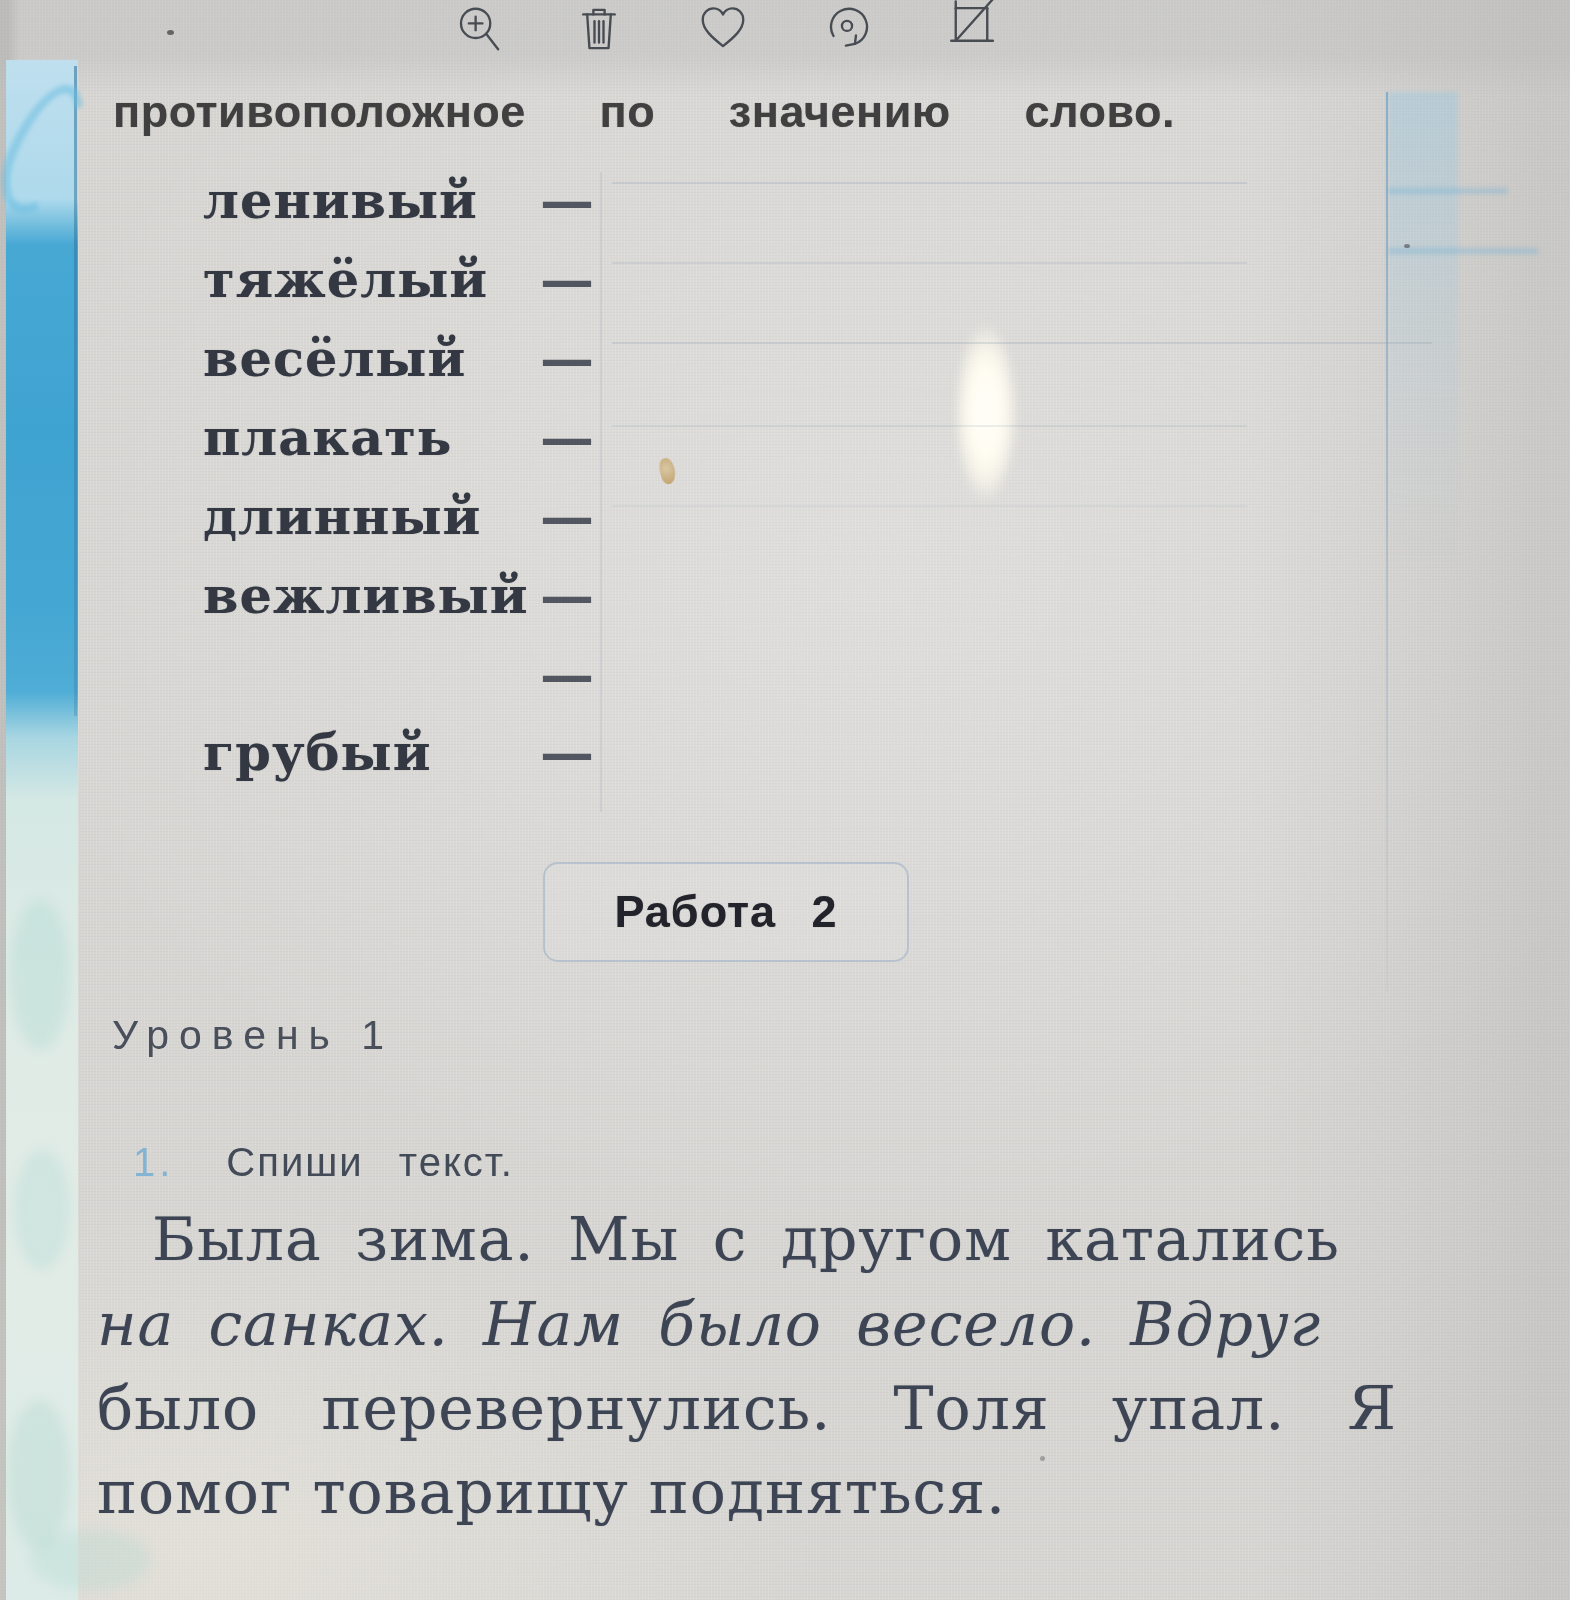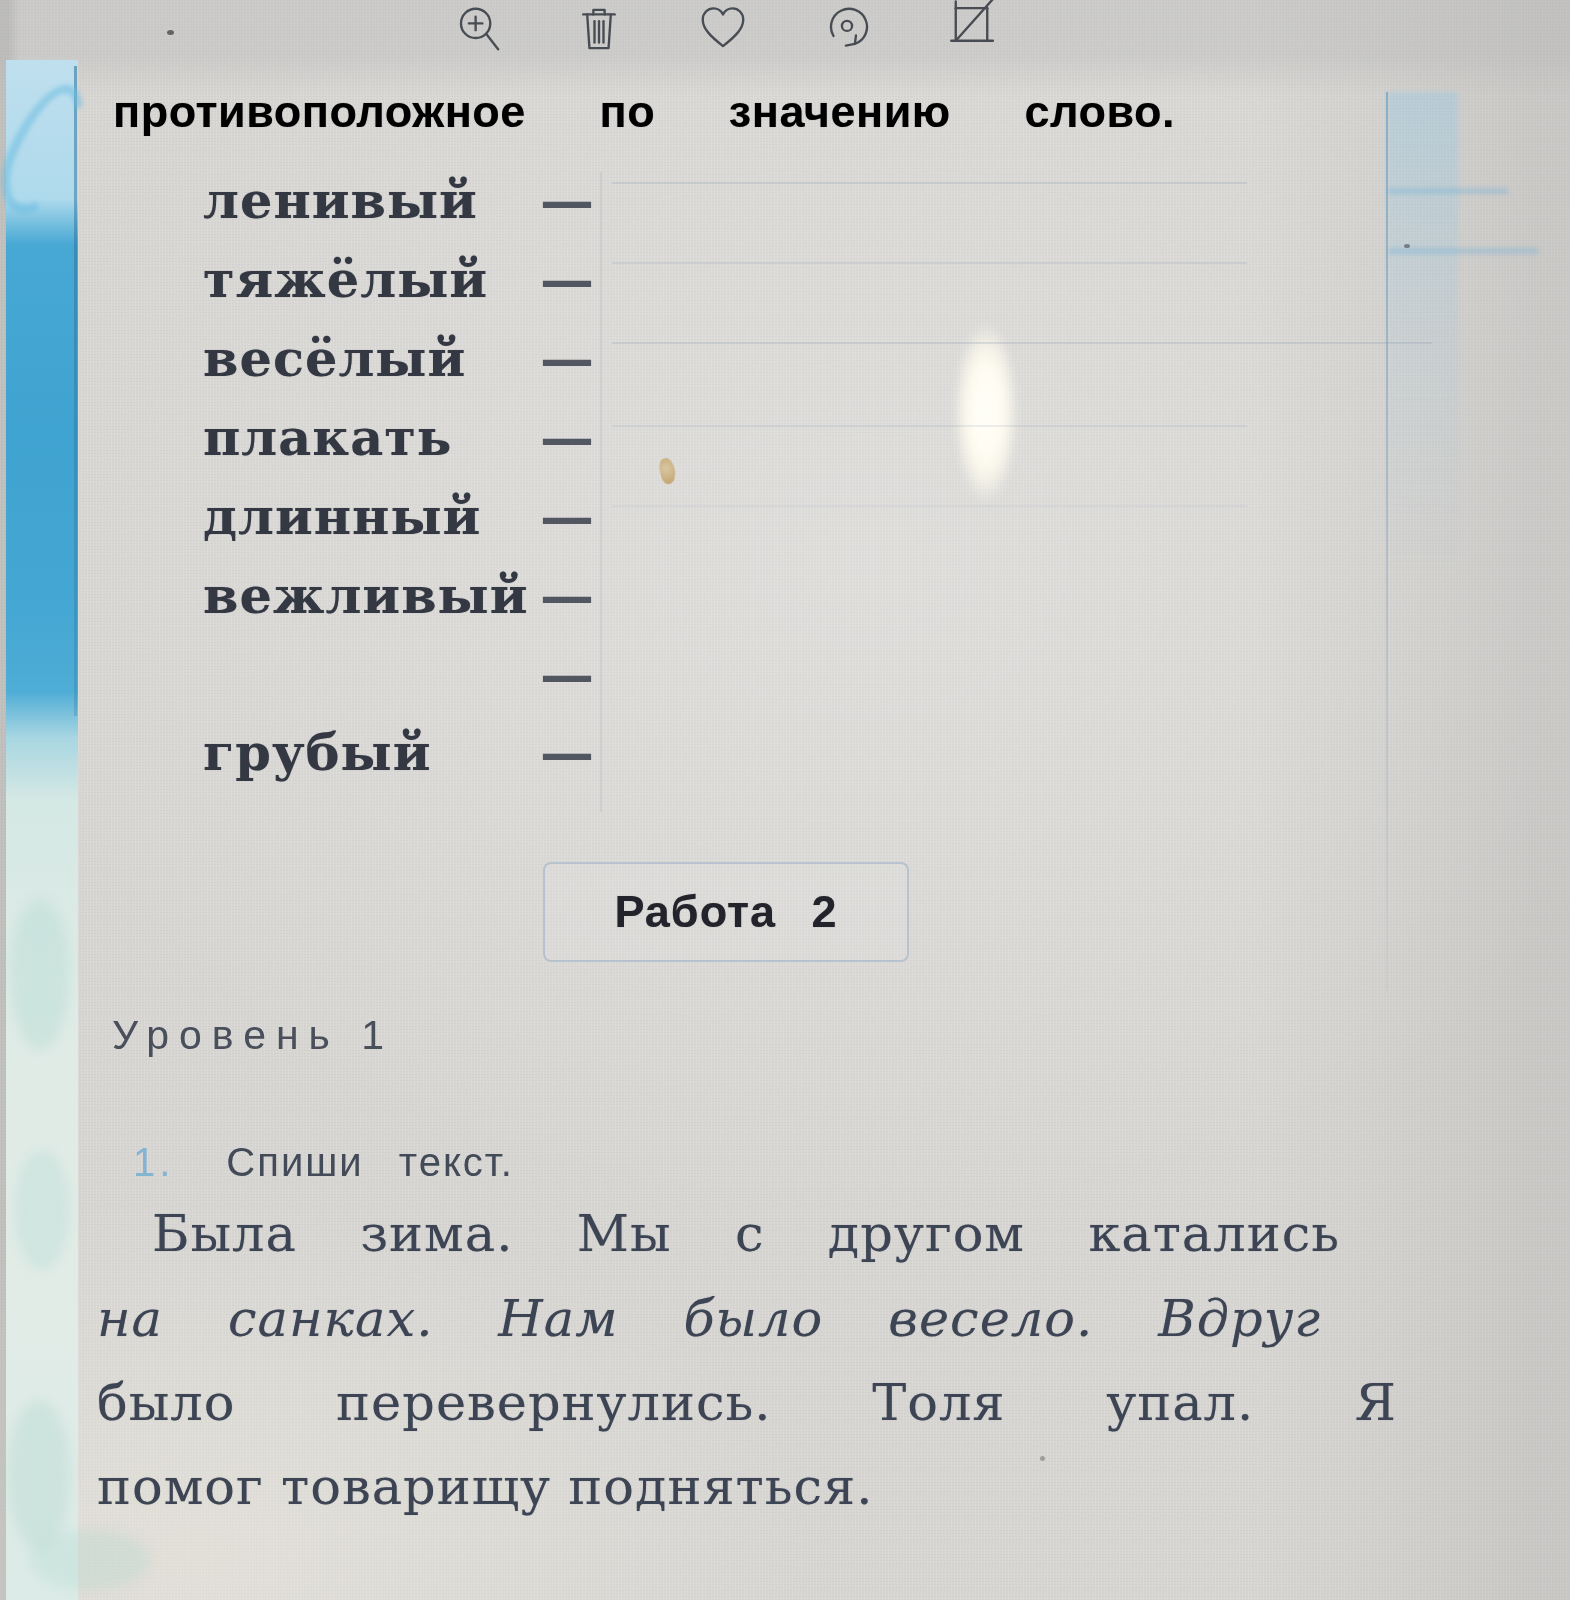--- a/index.html
+++ b/index.html
@@ -73,59 +73,59 @@
   .speck-dark{position:absolute;background:#4a4a4e;border-radius:50%;opacity:0.8;}
   .speck-dark.d1{left:167px;top:30px;width:7px;height:5px;}
   .speck-dark.d2{left:1404px;top:244px;width:6px;height:4px;opacity:0.6;}
   .speck-dark.d3{left:1040px;top:1456px;width:5px;height:5px;opacity:0.4;}
   
   .toolbar{position:absolute;left:0;top:0;width:1570px;height:58px;}
   .tool-btn{position:absolute;width:54px;height:54px;background:transparent;border:none;padding:0;cursor:pointer;}
   .tool-btn svg{width:100%;height:100%;stroke:#363b43;fill:none;stroke-width:2.1;stroke-linecap:round;stroke-linejoin:round;opacity:0.88;}
   .instruction{
     position:absolute;left:113px;top:86px;width:1062px;
-    font-size:45px;font-weight:bold;color:#000000;letter-spacing:0.5px;
+    font-size:45px;font-weight:bold;color:#404040;letter-spacing:0.5px;
     text-align:justify;text-align-last:justify;
     text-shadow:0 0 1px rgba(37,38,44,0.35);
   }
   .word-row{position:absolute;left:203px;width:460px;height:62px;}
   .word{
     font-family:"DejaVu Serif","Liberation Serif",serif;
     font-size:51px;font-weight:600;color:#333843;letter-spacing:1px;
     text-shadow:0 0 1px rgba(51,56,67,0.4);
     text-align:right;
   }
   .dash{
     position:absolute;left:337px;top:-2px;
     font-family:"DejaVu Serif","Liberation Serif",serif;
     font-size:54px;font-weight:600;color:#3a404c;opacity:0.85;
   }
   .answer-line{position:absolute;height:2px;background:#8a99b0;}
   .answer-col-line{position:absolute;left:600px;top:172px;width:2px;height:640px;background:rgba(130,145,165,0.16);}
   .section-box{
     position:absolute;left:543px;top:862px;width:362px;height:96px;
-    border:2px solid rgba(145,170,195,0.50);border-radius:8px;
+    border:2px solid rgba(145,170,195,0.50);border-radius:15px;
     background:rgba(240,240,238,0.12);
     display:flex;align-items:center;justify-content:center;
   }
   .section-box span{
     font-size:45px;font-weight:bold;color:#23242b;word-spacing:22px;letter-spacing:1px;
     text-shadow:0 0 1px rgba(35,36,43,0.35);
   }
   .level{
     position:absolute;left:112px;top:1012px;
     font-size:41px;color:#494f5b;letter-spacing:10px;font-weight:500;
   }
   .task-line{position:absolute;left:133px;top:1140px;font-size:40px;color:#434a58;}
   .task-num{color:#83b4d2;margin-right:52px;letter-spacing:4px;}
   .task-text{word-spacing:22px;letter-spacing:2px;}
   .p-line{
     position:absolute;
     font-family:"DejaVu Serif","Liberation Serif",serif;
-    font-size:51px;font-weight:500;color:#3d4555;letter-spacing:1px;
+    font-size:60px;font-weight:500;color:#3d4555;letter-spacing:1px;
     text-align:justify;text-align-last:justify;
     text-shadow:0 0 1px rgba(61,69,85,0.4);
     white-space:nowrap;
   }
   .p-line.justified{white-space:normal;}
   .p1{left:152px;top:1204px;width:1188px;}
   .p2{left:97px;top:1289px;width:1224px;font-style:italic;}
   .p3{left:97px;top:1373px;width:1300px;}
   .p4{left:97px;top:1457px;}
 </style>

